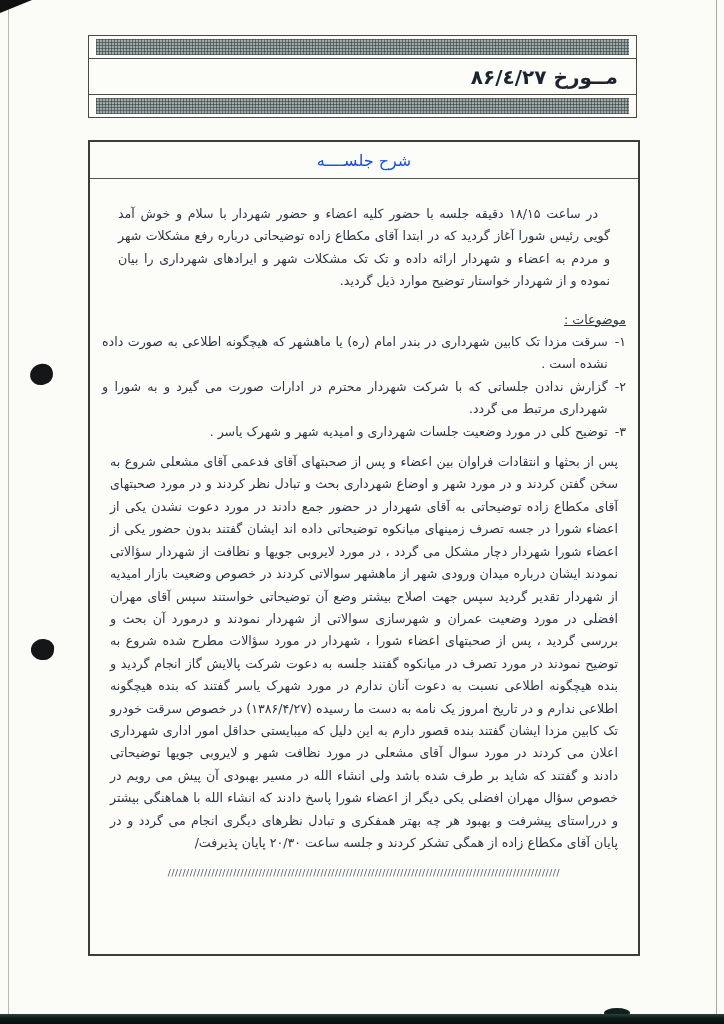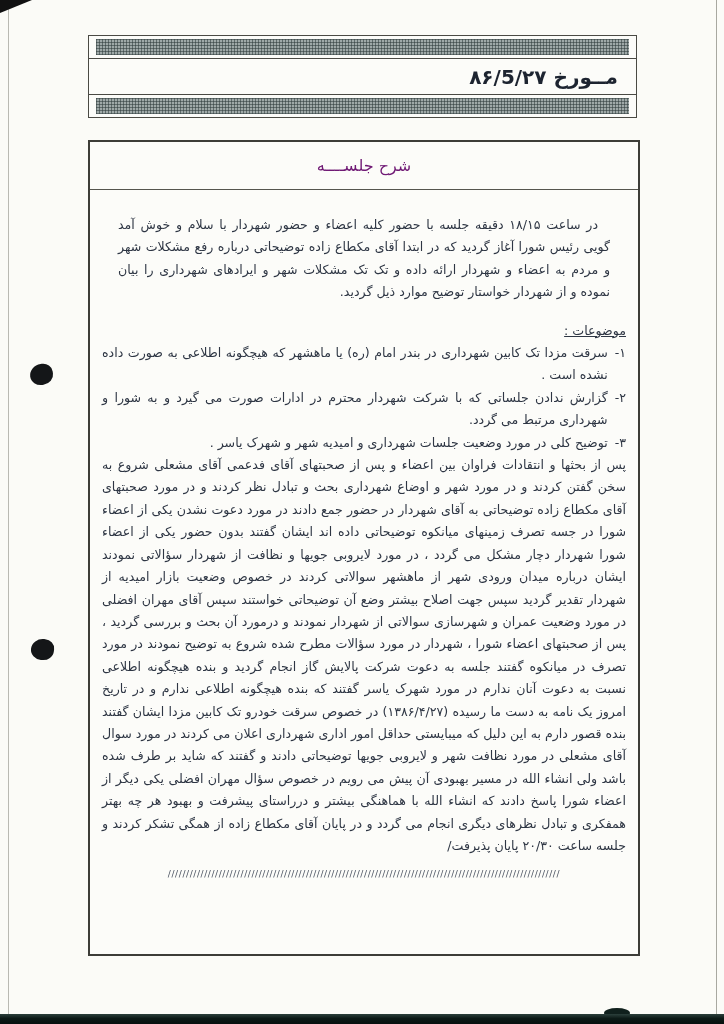--- a/index.html
+++ b/index.html
@@ -38,34 +38,34 @@
     justify-content:space-between;padding:0 18px 0 118px;
     color:#1d2430;font-weight:bold;font-size:20px;letter-spacing:0;
   }
 
   
   .content-box{
     position:absolute;left:88px;top:140px;width:552px;height:816px;
     border:2px solid #3d3d38;box-sizing:border-box;background:#fcfcf9;
   }
   .section-title{
-    height:48px;border-bottom:1px solid #55554e;box-sizing:border-box;
+    height:37px;border-bottom:1px solid #55554e;box-sizing:border-box;
     display:flex;align-items:center;justify-content:center;
-    color:#701a75;font-size:16px;letter-spacing:.5px;
+    color:#1d4ed8;font-size:16px;letter-spacing:.5px;
   }
   .body-text{
     direction:rtl;text-align:justify;
     padding:8px 12px 0 12px;color:#2e3644;font-size:12.6px;line-height:22.4px;
   }
   .intro{margin:16px;text-indent:12px;}
   .topics-label{margin:0;text-decoration:underline;}
   .topic{display:flex;gap:7px;}
   .topic .num{flex:0 0 auto;}
   .topic .txt{flex:1 1 auto;}
-  .discussion{margin:0;}
+  .discussion{margin:8px;}
   .closing-line{
     direction:ltr;text-align:center;margin-top:6px;
     font-size:9px;letter-spacing:.6px;color:#4a5260;white-space:nowrap;overflow:hidden;
   }
 
   
   .scan-blob{position:absolute;left:604px;top:1008px;width:26px;height:10px;border-radius:50%;background:#10201d;}
   .scan-band{
     position:absolute;left:0;top:1014px;width:724px;height:10px;
     background:linear-gradient(180deg,#2c403c 0%,#0c1a17 45%,#06100e 100%);
@@ -79,21 +79,21 @@
   <div class="page-edge-right"></div>
   <div class="corner-mark"></div>
   <div class="punch p1"></div>
   <div class="punch p2"></div>
 
   <div class="header-box">
     <div class="hatch-row">
       <div class="hatch-fill"></div>
     </div>
     <div class="title-row">
-      <span>مــورخ ۸۶/5/۲۷</span>
+      <span>مــورخ ۸۶/٤/۲۷</span>
     </div>
     <div class="hatch-row bottom">
       <div class="hatch-fill"></div>
     </div>
   </div>
 
   <div class="content-box">
     <div class="section-title">شرح جلســــه</div>
     <div class="body-text">
       <p class="intro">در ساعت ۱۸/۱۵ دقیقه جلسه با حضور کلیه اعضاء و حضور شهردار با سلام و خوش آمد گویی رئیس شورا آغاز گردید که در ابتدا آقای مکطاع زاده توضیحاتی درباره رفع مشکلات شهر و مردم به اعضاء و شهردار ارائه داده و تک تک مشکلات شهر و ایرادهای شهرداری را بیان نموده و از شهردار خواستار توضیح موارد ذیل گردید.</p>

